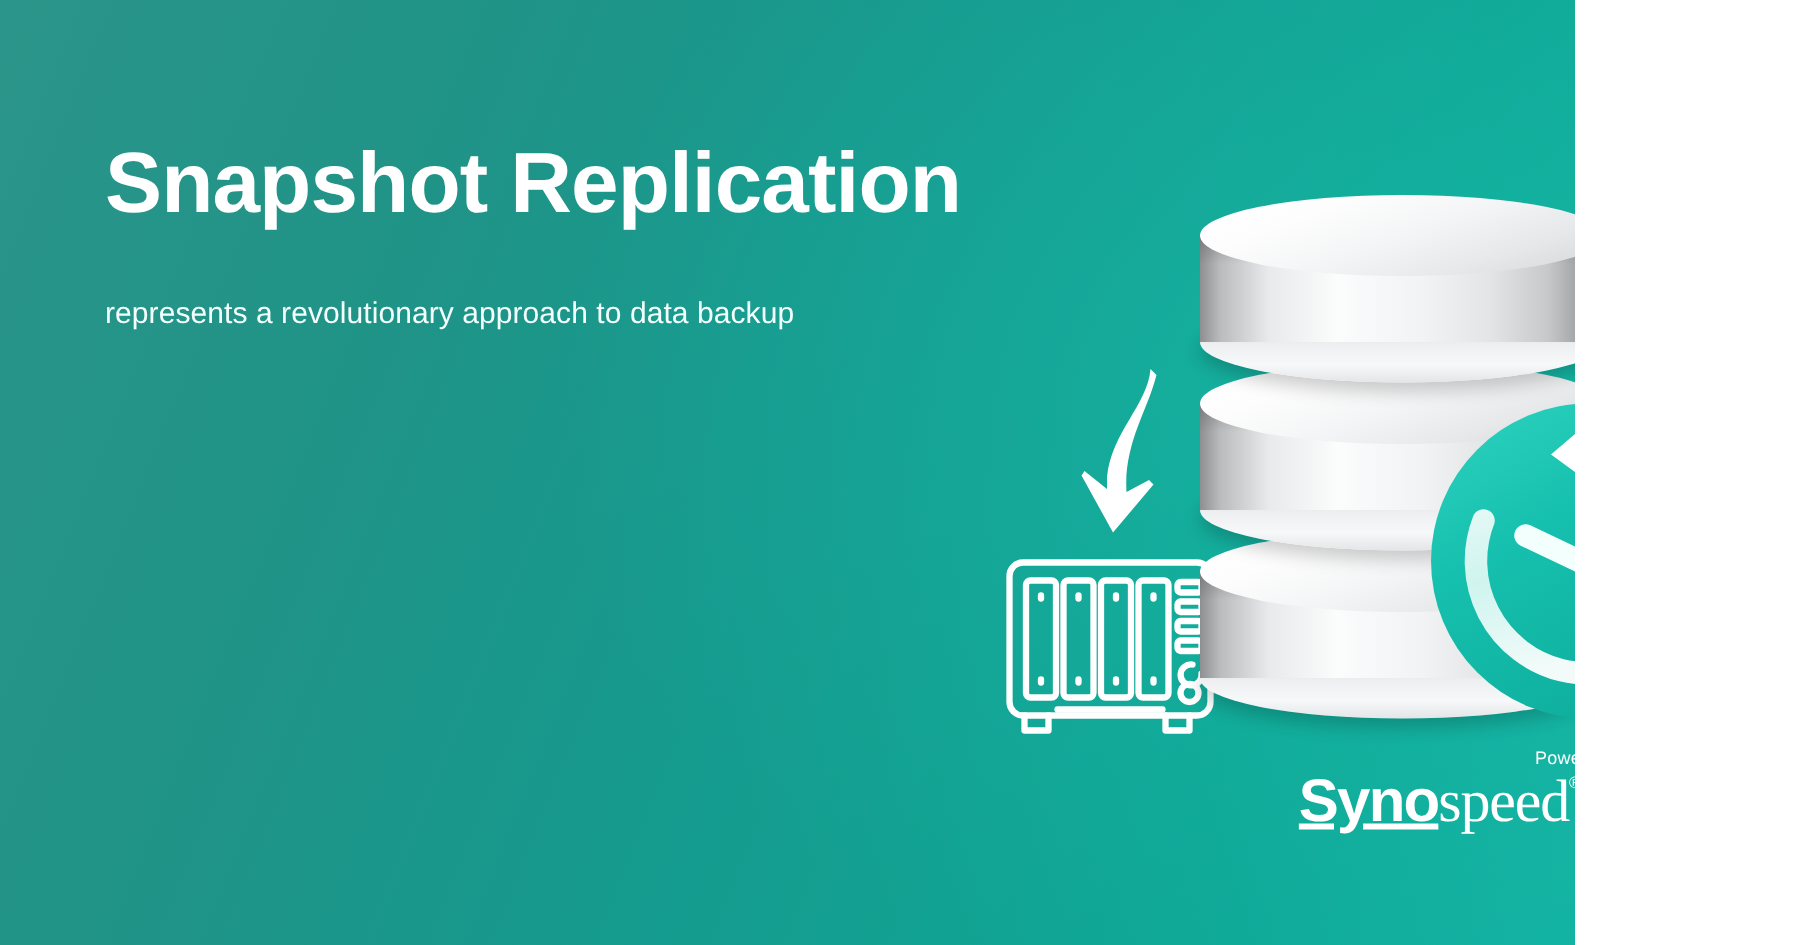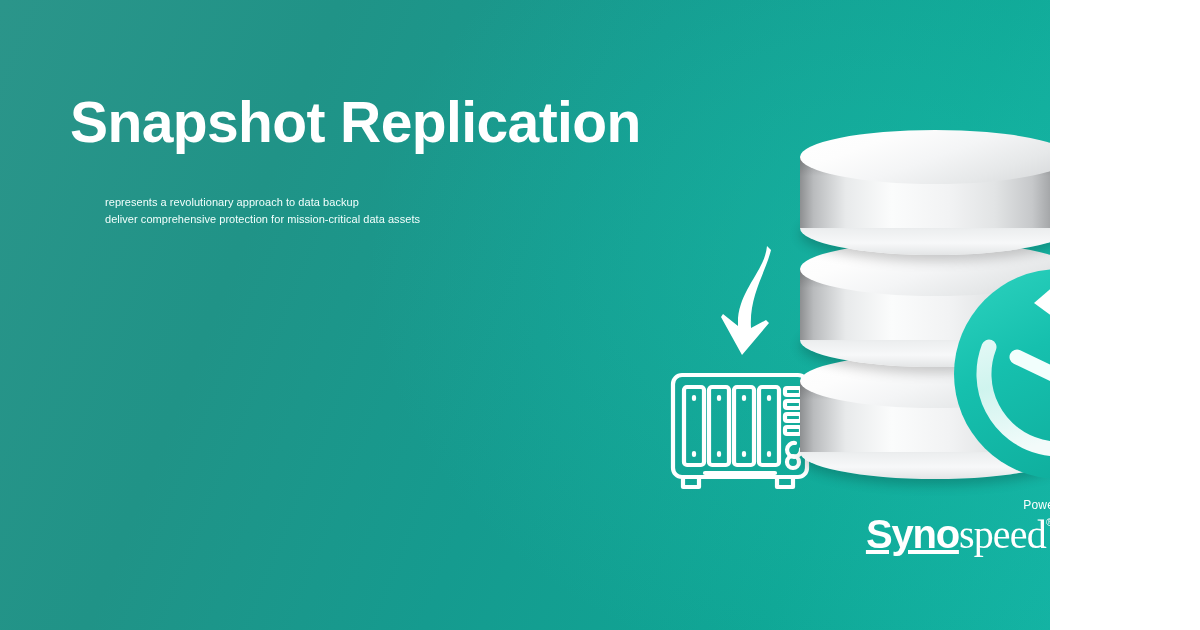--- a/index.html
+++ b/index.html
@@ -36,26 +36,25 @@
     margin-top:16px;
     font-size:30px;
     font-weight:600;
     color:#ffffff;
     line-height:1.52;
     letter-spacing:-0.1px;
   }
   #subhead .sub-line { display:block; }
   #body-copy {
     margin-top:40px;
-    font-size:11px;
+    font-size:20px;
     font-weight:400;
     color:#f3fffd;
     line-height:1.55;
     letter-spacing:0.05px;
-    margin-left:35px;
   }
   #body-copy .body-line { display:block; }
 
   
   #graphic {
     position:absolute;
     left:650px; top:110px;
     width:550px; height:500px;
   }
 
@@ -176,21 +175,20 @@
 
   <div id="text-col">
 
     <h1 id="headline">Snapshot Replication</h1>
 
     <div id="subhead">
     </div>
 
     <div id="body-copy">
       <span class="body-line">represents a revolutionary approach to data backup</span>
-      <span class="body-line">deliver comprehensive protection for mission-critical data assets</span>
     </div>
 
   </div>
 
   <div id="graphic">
 
     <div id="curved-arrow">
       <svg viewBox="0 0 110 130" width="110" height="130" aria-hidden="true">
         <path d="M62 6 C 60 30, 36 48, 33 78 L 33 86
                  L 18 74 L 16 77 L 37 115 L 64 83 L 61 80 L 46 88

